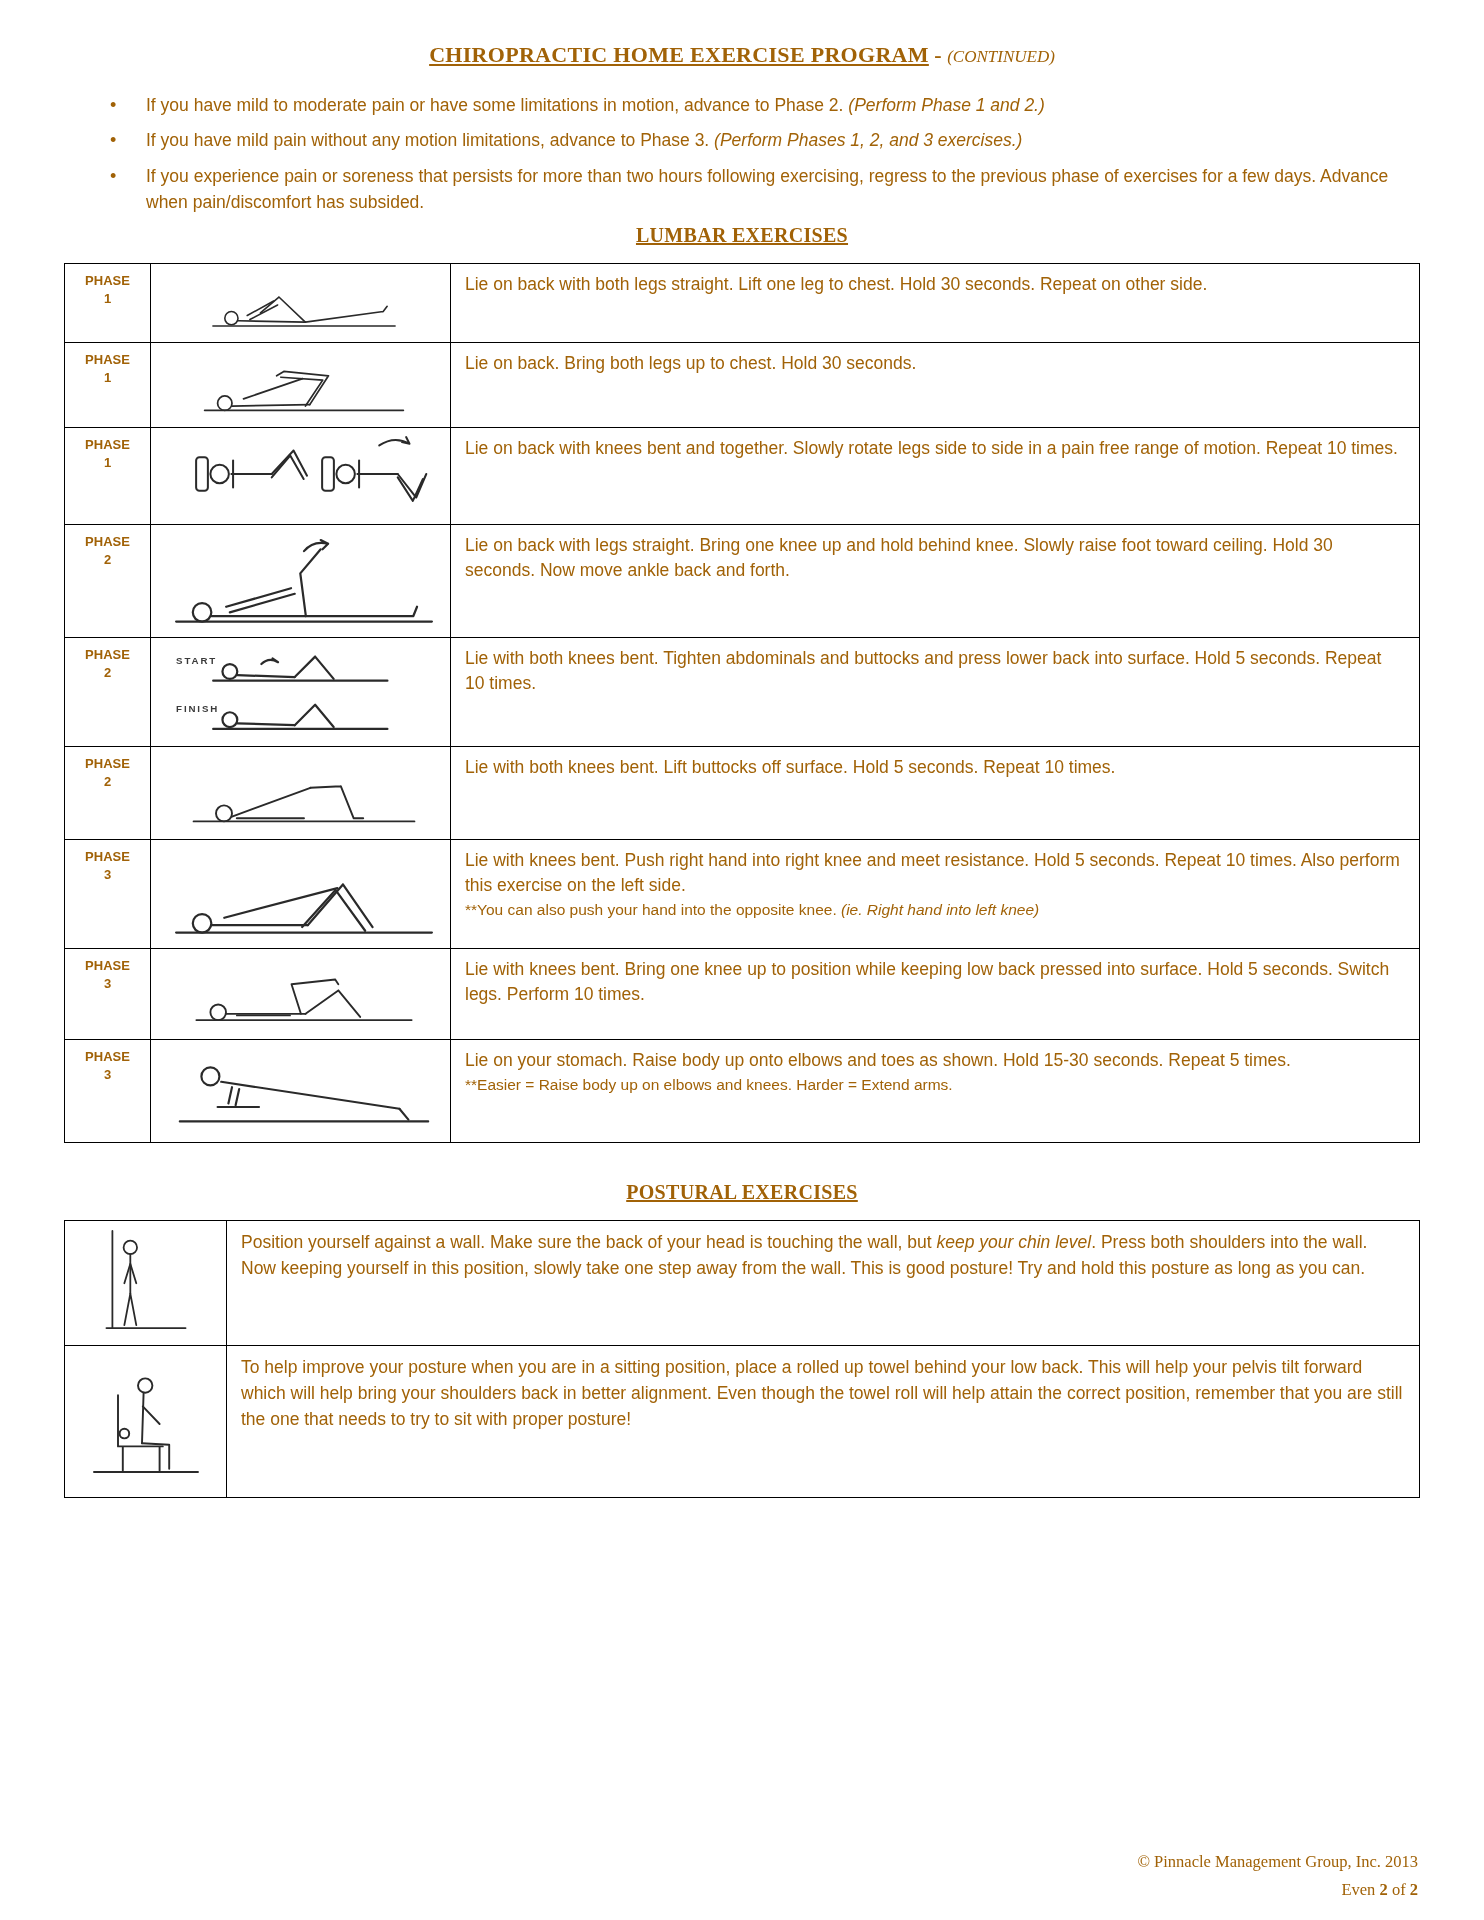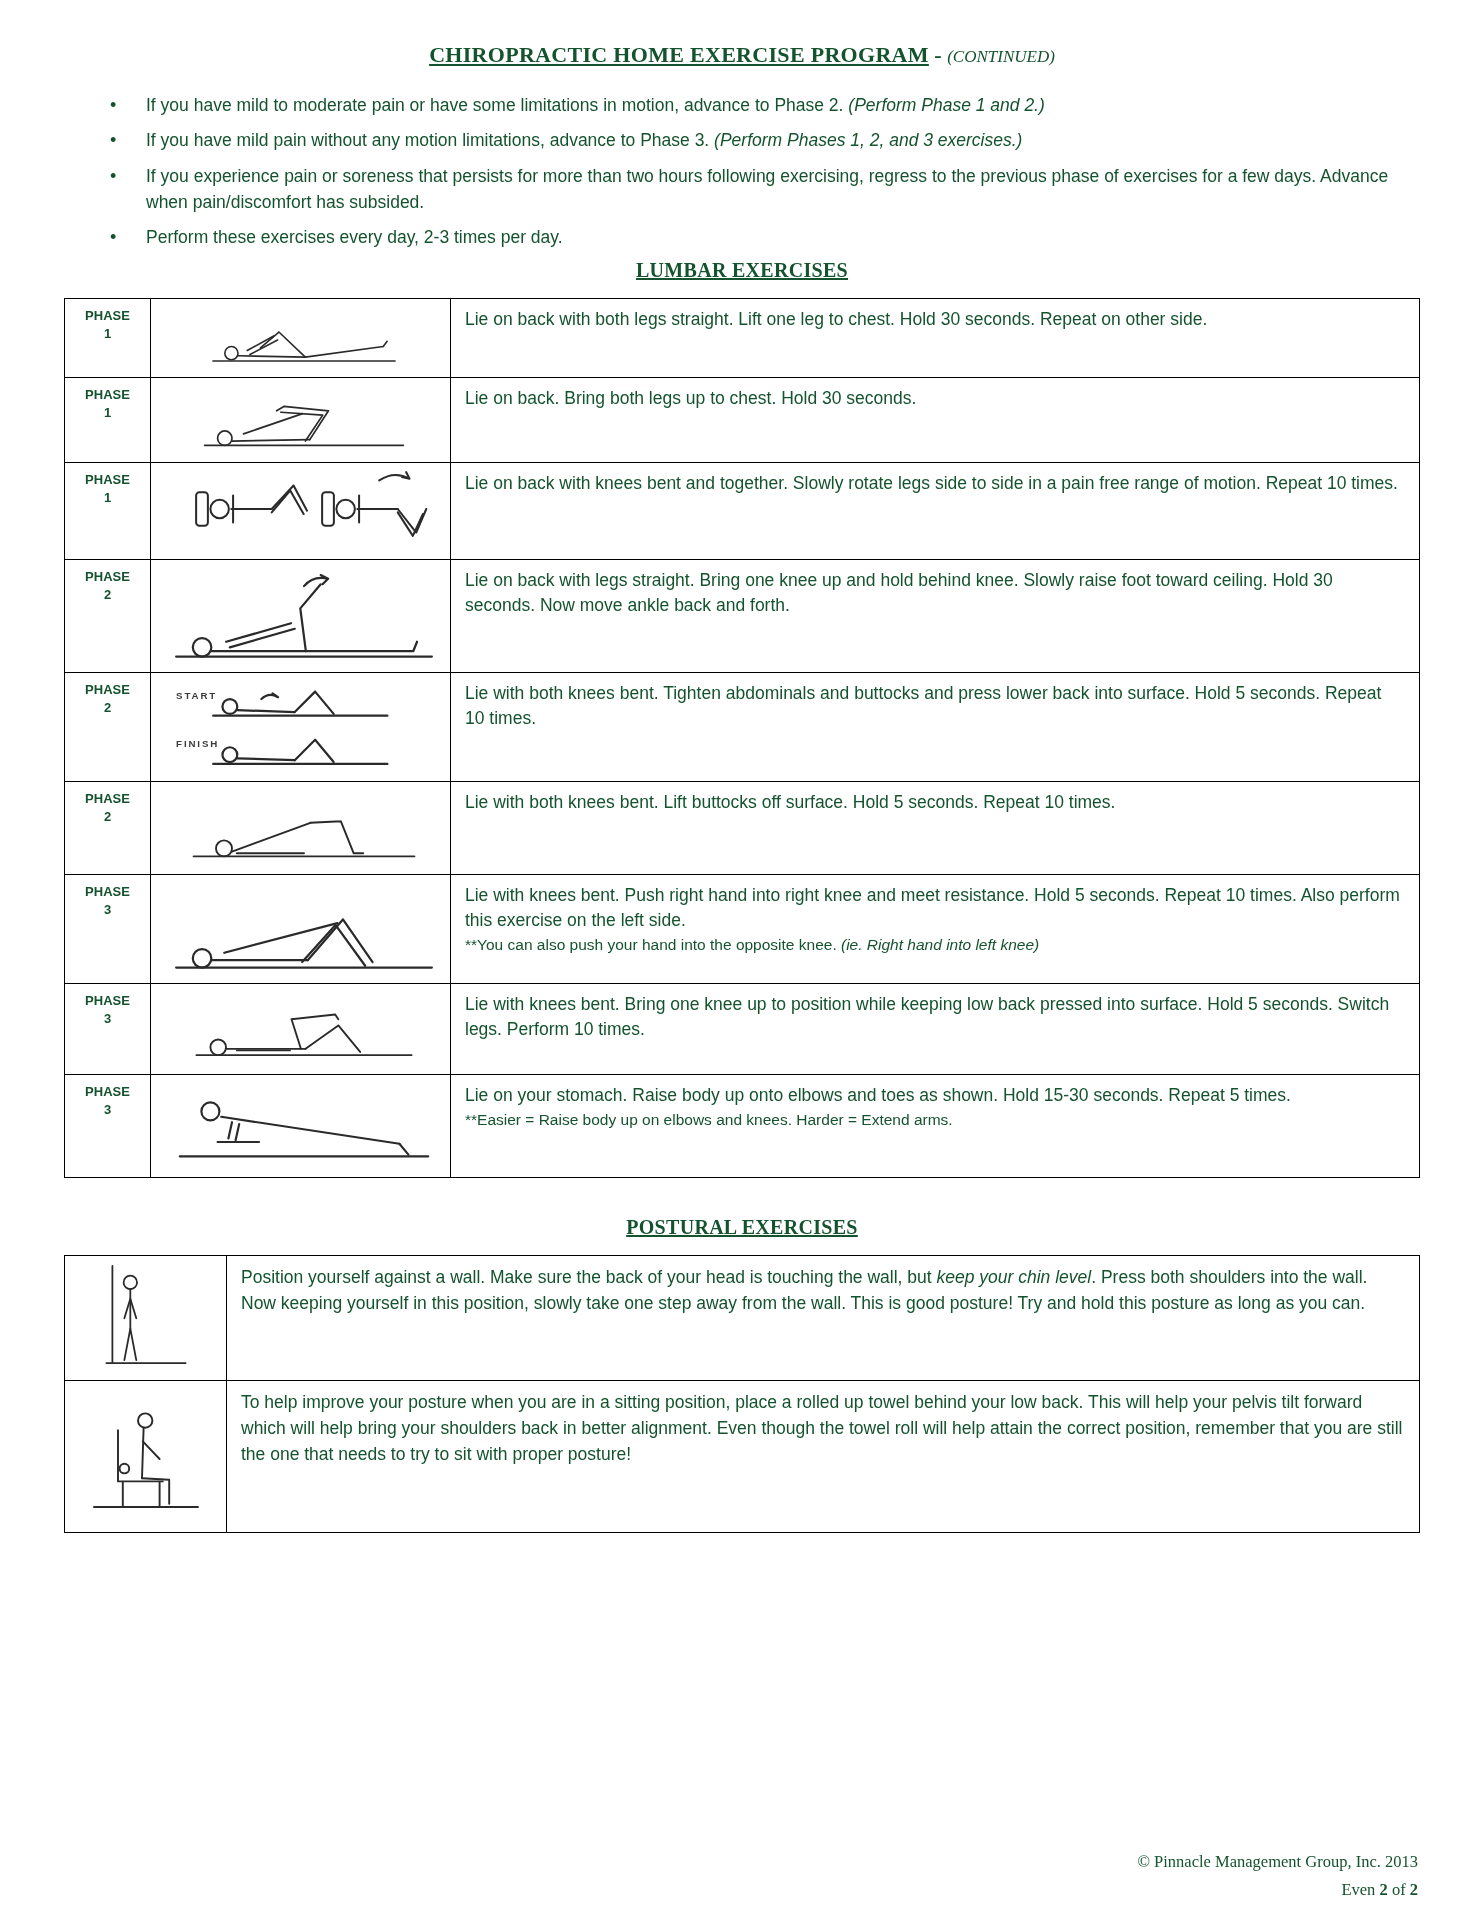--- a/index.html
+++ b/index.html
@@ -3,21 +3,21 @@
 <meta charset="utf-8">
 <style>
   * { box-sizing: border-box; margin: 0; padding: 0; }
   html, body { background: #ffffff; }
   .page {
     position: relative;
     width: 1484px;
     height: 1920px;
     margin: 0 auto;
     background: #ffffff;
-    color: #14532d;
+    color: #a16207;
     font-family: "Liberation Sans", sans-serif;
     padding: 42px 64px 0 64px;
     overflow: hidden;
   }
 
   
   .title-line { text-align: center; font-family: "Liberation Serif", serif; margin-bottom: 10px; }
   .title-main { font-size: 22px; font-weight: bold; text-decoration: underline; letter-spacing: .3px; }
   .title-sep  { font-size: 22px; font-weight: bold; }
   .title-cont { font-size: 17px; font-style: italic; }
@@ -112,21 +112,20 @@
 <div class="page">
 
   <div class="title-line">
     <span class="title-main">CHIROPRACTIC HOME EXERCISE PROGRAM</span><span class="title-sep"> - </span><span class="title-cont">(CONTINUED)</span>
   </div>
 
   <ul class="intro">
     <li><span>If you have mild to moderate pain or have some limitations in motion, advance to Phase 2. </span><span class="it">(Perform Phase 1 and 2.)</span></li>
     <li><span>If you have mild pain without any motion limitations, advance to Phase 3. </span><span class="it">(Perform Phases 1, 2, and 3 exercises.)</span></li>
     <li><span>If you experience pain or soreness that persists for more than two hours following exercising, regress to the previous phase of exercises for a few days. Advance when pain/discomfort has subsided.</span><span class="it"></span></li>
-    <li><span>Perform these exercises every day, 2-3 times per day.</span><span class="it"></span></li>
   </ul>
 
   <div class="section-heading">LUMBAR EXERCISES</div>
 
   <table class="ex-table">
     <colgroup>
         <col style="width:86px">
         <col style="width:300px">
         <col>
       </colgroup>

